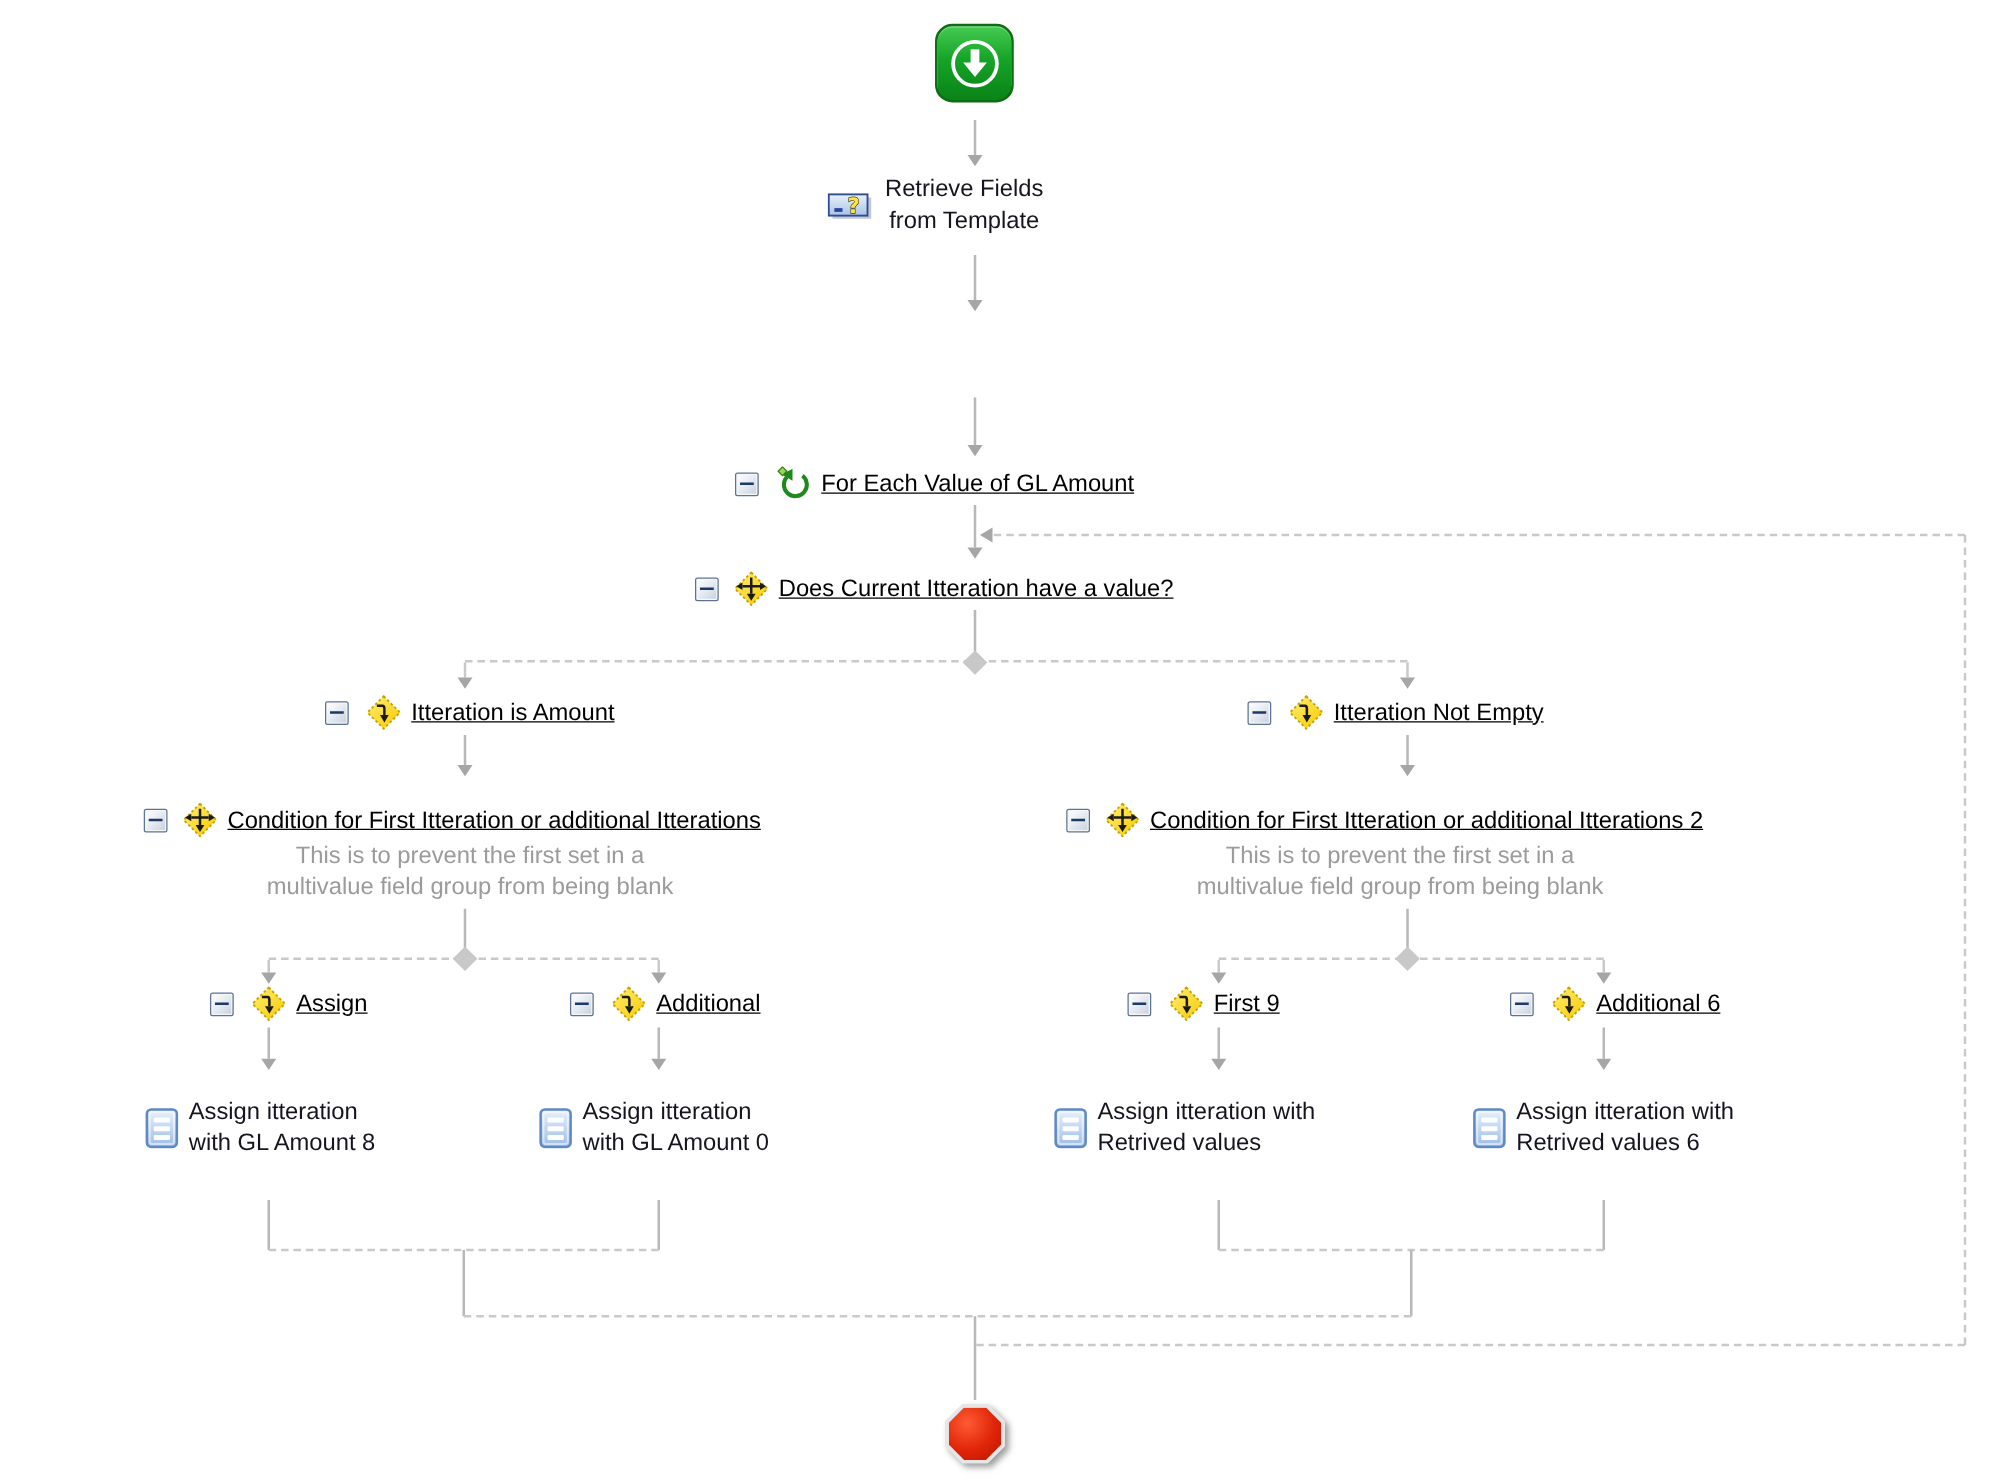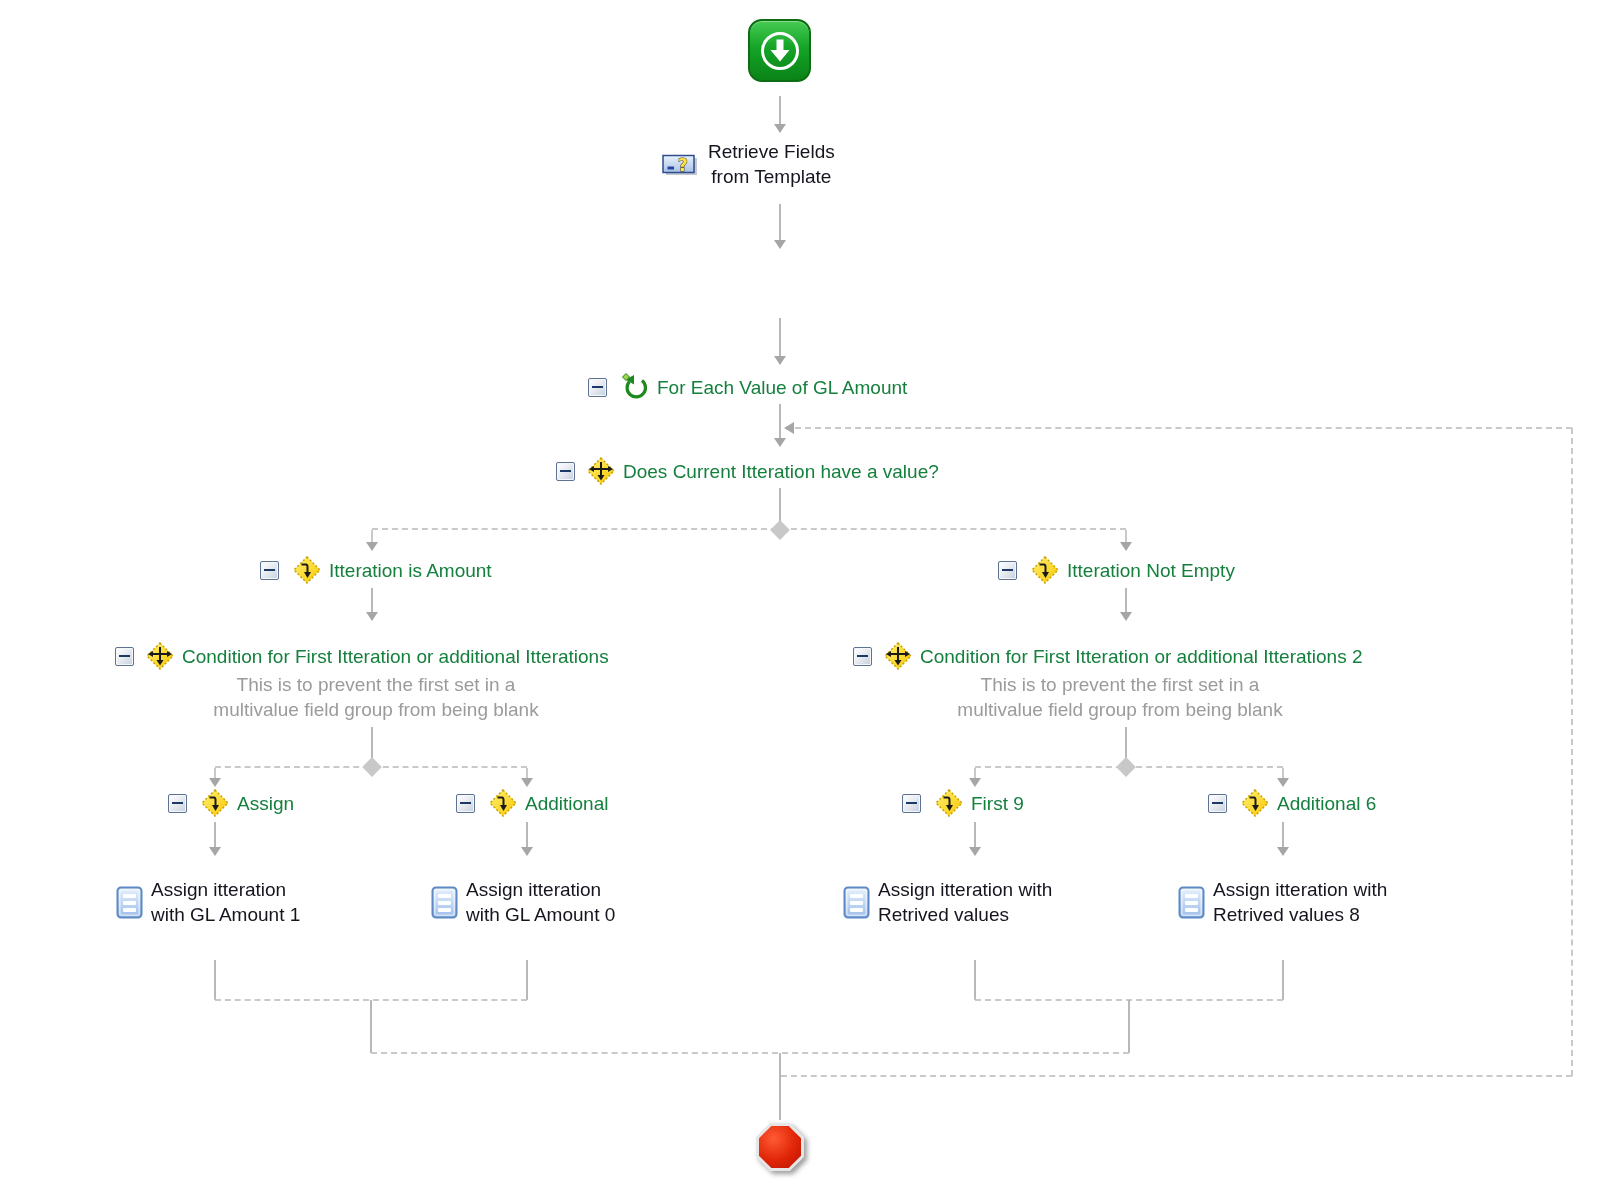--- a/index.html
+++ b/index.html
@@ -10,21 +10,21 @@
   .dh{position:absolute;height:0;border-top:2px dashed #c9c9c9;}
   .dv{position:absolute;width:0;border-left:2px dashed #c9c9c9;}
   .ad{position:absolute;width:0;height:0;border-left:6px solid transparent;
       border-right:6px solid transparent;border-top:9px solid #a6a6a6;}
   .al{position:absolute;width:0;height:0;border-top:6px solid transparent;
       border-bottom:6px solid transparent;border-right:10px solid #a6a6a6;}
   .dj{position:absolute;width:14px;height:14px;background:#c8c8c8;transform:rotate(45deg);}
   
   .node{position:absolute;display:flex;align-items:center;gap:8px;white-space:nowrap;
         font-size:19px;line-height:25px;}
-  .lbl{color:#15803d;}
+  .lbl{color:#000000;text-decoration:underline;}
   .txt-c{text-align:center;}
   .txt-l{text-align:left;}
   .txt-c span,.txt-l span{display:block;}
   .note{position:absolute;transform:translateX(-50%);text-align:center;color:#9b9b9b;
         font-size:19px;line-height:25px;white-space:nowrap;}
   
   .minus{width:17px;height:17px;flex:0 0 auto;border:1px solid #5e7391;border-radius:2px;
          background:linear-gradient(135deg,#ffffff 0%,#e9edf3 45%,#c6cfdd 100%);
          position:relative;box-shadow:inset 0 0 0 1px #f5f7fa;}
   .minus::after{content:"";position:absolute;left:3px;right:3px;top:7px;height:2px;background:#1d3a66;}
@@ -292,21 +292,21 @@
   </div>
 
   <div class="node" style="left:116px;top:877px">
     <span class="ic">
       <svg width="27" height="33">
           <use href="#sym-doc"></use>
         </svg>
       </span>
     <span class="txt-l">
       <span>Assign itteration</span>
-      <span>with GL Amount 1</span>
+      <span>with GL Amount 8</span>
     </span>
   </div>
 
   <div class="node" style="left:431px;top:877px">
     <span class="ic">
       <svg width="27" height="33">
           <use href="#sym-doc"></use>
         </svg>
       </span>
     <span class="txt-l">
@@ -328,21 +328,21 @@
   </div>
 
   <div class="node" style="left:1178px;top:877px">
     <span class="ic">
       <svg width="27" height="33">
           <use href="#sym-doc"></use>
         </svg>
       </span>
     <span class="txt-l">
       <span>Assign itteration with</span>
-      <span>Retrived values 8</span>
+      <span>Retrived values 6</span>
     </span>
   </div>
 
   <div class="stop-wrap">
     <div class="stop-outer octo">
       <div class="stop-inner octo"></div>
     </div>
   </div>
 
 </div>

